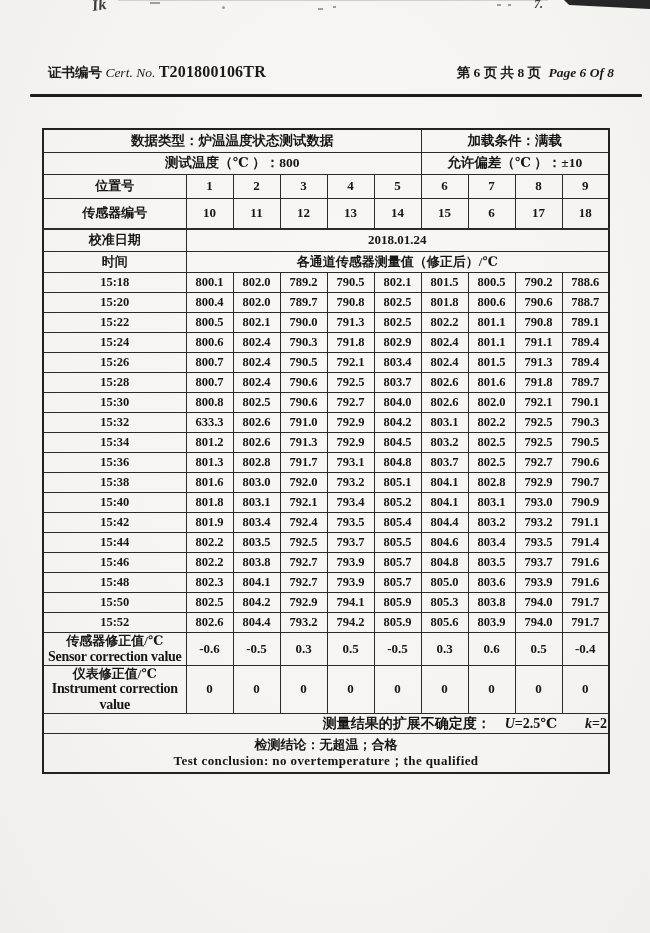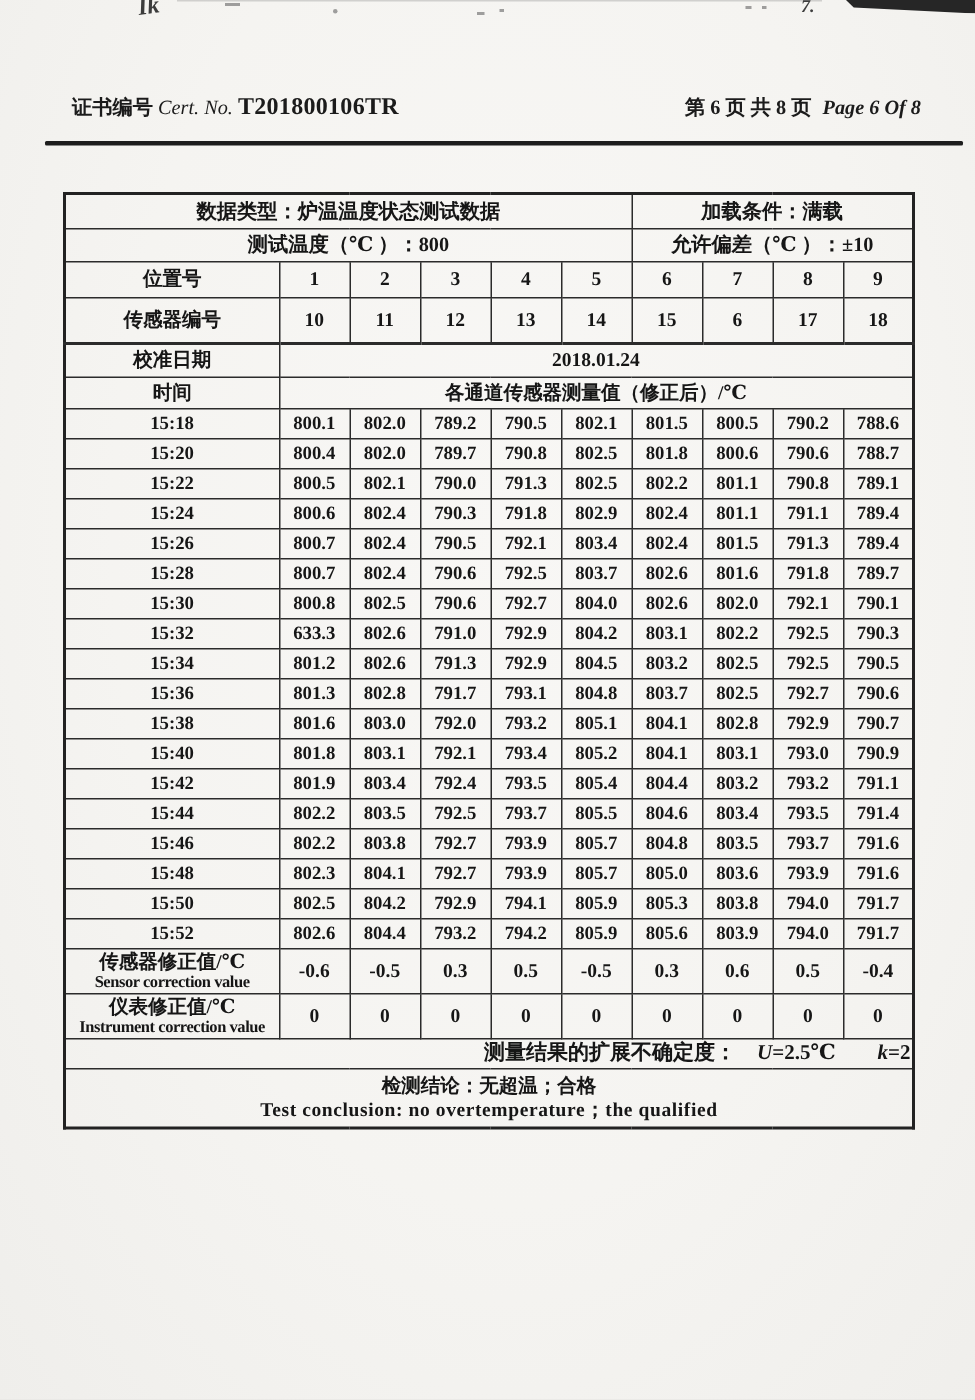--- a/index.html
+++ b/index.html
@@ -46,21 +46,21 @@
   .r-meta2 td{height:21px;font-size:13.5px;}
   .r-cal td{height:21px;font-size:13px;}
   .r-timehdr td{height:20px;font-size:13px;margin-left:48px;}
   .r-pos td{height:23px;font-size:13px;margin-top:26px;}
   .r-sensor td{height:29px;font-size:13px;border-bottom-width:2px;}
   .r-read td{height:19px;font-size:12.5px;}
   .r-corr td{height:29px;font-size:13px;}
   .r-unc td{height:19px;font-size:14px;text-align:right;}
   .r-concl td{height:38px;font-size:13px;}
   .lab{font-size:13px;}
-  .lab .en{font-size:11px;letter-spacing:-0.3px;line-height:1.15;}
+  .lab .en{font-size:14px;letter-spacing:-0.3px;line-height:1.15;}
   .lab .cn2{line-height:1.2;}
   .val{font-size:12.5px;}
   .unc-var{font-style:italic;}
   .unc-u{margin-left:14px;}
   .unc-k{margin-left:28px;}
   .concl-en{letter-spacing:.4px;}
 </style>
 </head>
 <body>
 

